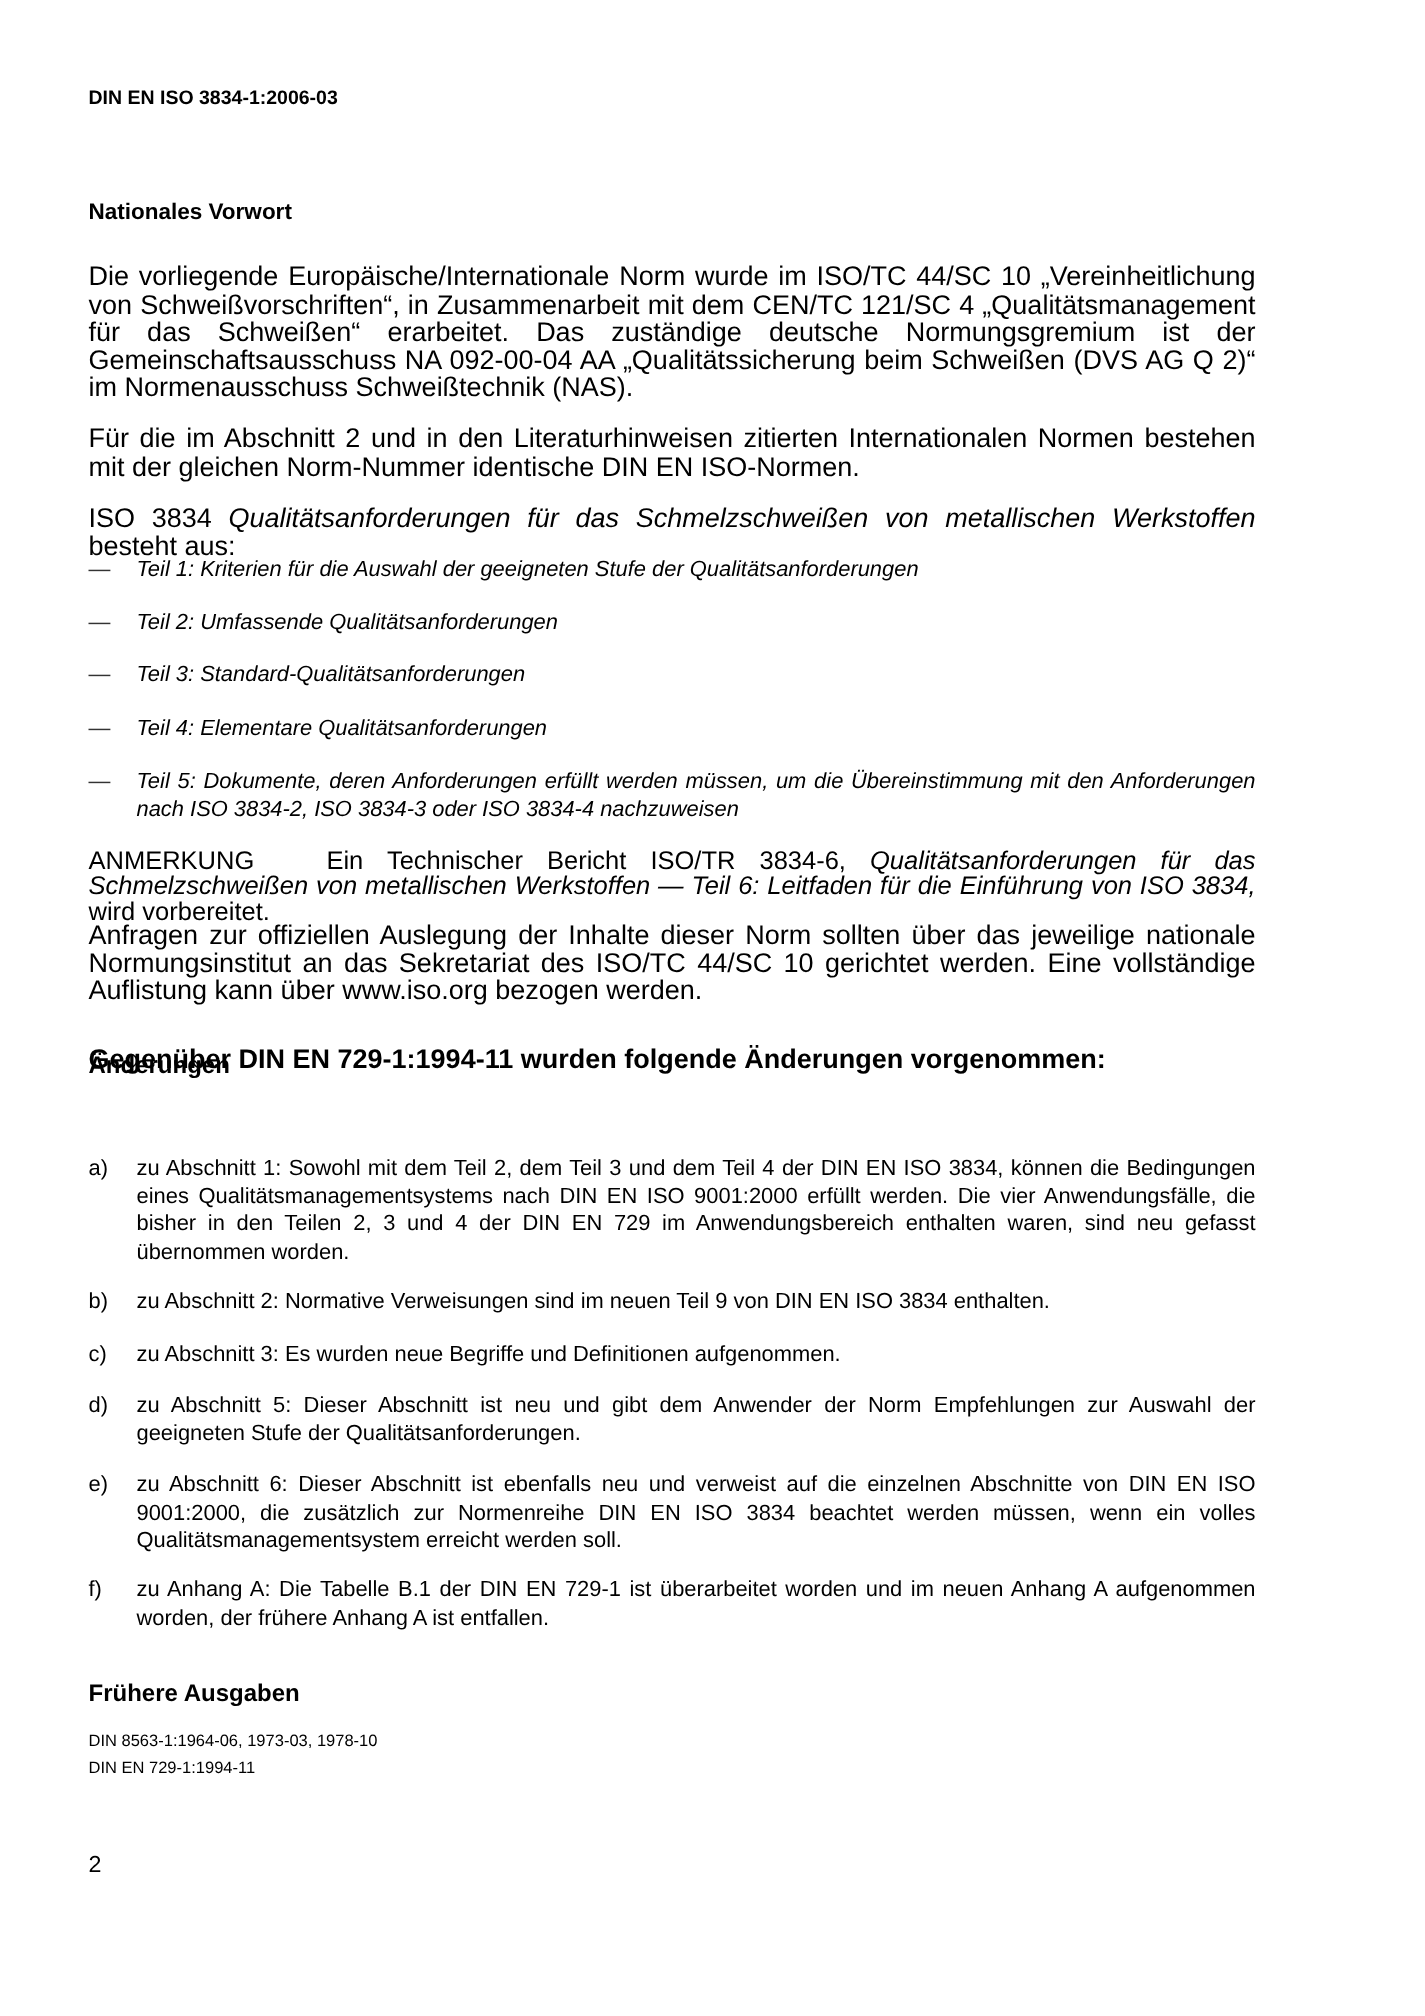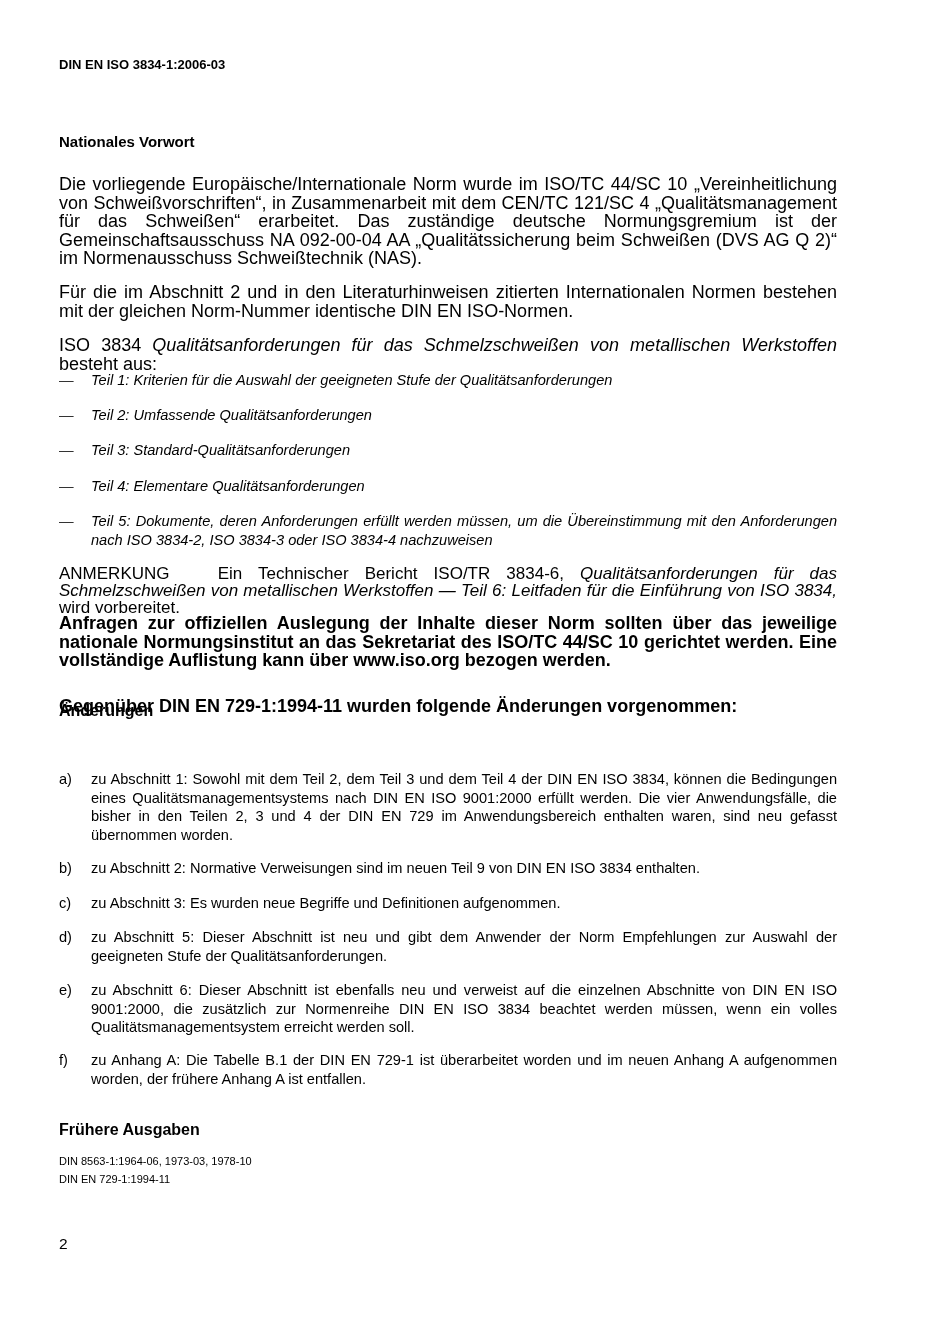--- a/index.html
+++ b/index.html
@@ -62,21 +62,21 @@
     <span class="dash">—</span>
     <span class="txt">Teil 4: Elementare Qualitätsanforderungen</span>
   </div>
   <div class="dash-item" style="top:512px;">
     <span class="dash">—</span>
     <span class="txt just-last">Teil 5: Dokumente, deren Anforderungen erfüllt werden müssen, um die Übereinstimmung mit den Anforderungen nach ISO 3834-2, ISO 3834-3 oder ISO 3834-4 nachzuweisen</span>
   </div>
 
   <div class="note just-last" style="top:565px;"><span>ANMERKUNG</span>&nbsp;&nbsp;&nbsp;<span>Ein Technischer Bericht ISO/TR 3834-6, </span><i>Qualitätsanforderungen für das Schmelzschweißen von metallischen Werkstoffen — Teil 6: Leitfaden für die Einführung von  ISO 3834,</i><span> wird vorbereitet.</span></div>
 
-  <p class="p just-last" style="top:614px;font-weight:bold;">Anfragen zur offiziellen Auslegung der Inhalte dieser Norm sollten über das jeweilige nationale Normungsinstitut an das Sekretariat des ISO/TC 44/SC 10 gerichtet werden. Eine vollständige Auflistung kann über www.iso.org bezogen werden.</p>
+  <p class="p just-last" style="top:614px;">Anfragen zur offiziellen Auslegung der Inhalte dieser Norm sollten über das jeweilige nationale Normungsinstitut an das Sekretariat des ISO/TC 44/SC 10 gerichtet werden. Eine vollständige Auflistung kann über www.iso.org bezogen werden.</p>
 
   <h2 class="h2" style="top:702px;">Änderungen</h2>
 
   <p class="p" style="top:697px;font-weight:bold;">Gegenüber DIN EN 729-1:1994-11 wurden folgende Änderungen vorgenommen:</p>
 
   <div class="ol-item" style="top:770px;">
     <span class="lbl">a)</span>
     <span class="txt just-last">zu Abschnitt 1: Sowohl mit dem Teil 2, dem Teil 3 und dem Teil 4 der DIN EN ISO 3834, können die Bedingungen eines Qualitätsmanagementsystems nach DIN EN ISO 9001:2000 erfüllt werden. Die vier Anwendungsfälle, die bisher in den Teilen 2, 3 und 4 der DIN EN 729 im Anwendungsbereich enthalten waren, sind neu gefasst übernommen worden.</span>
   </div>
   <div class="ol-item" style="top:859px;">

